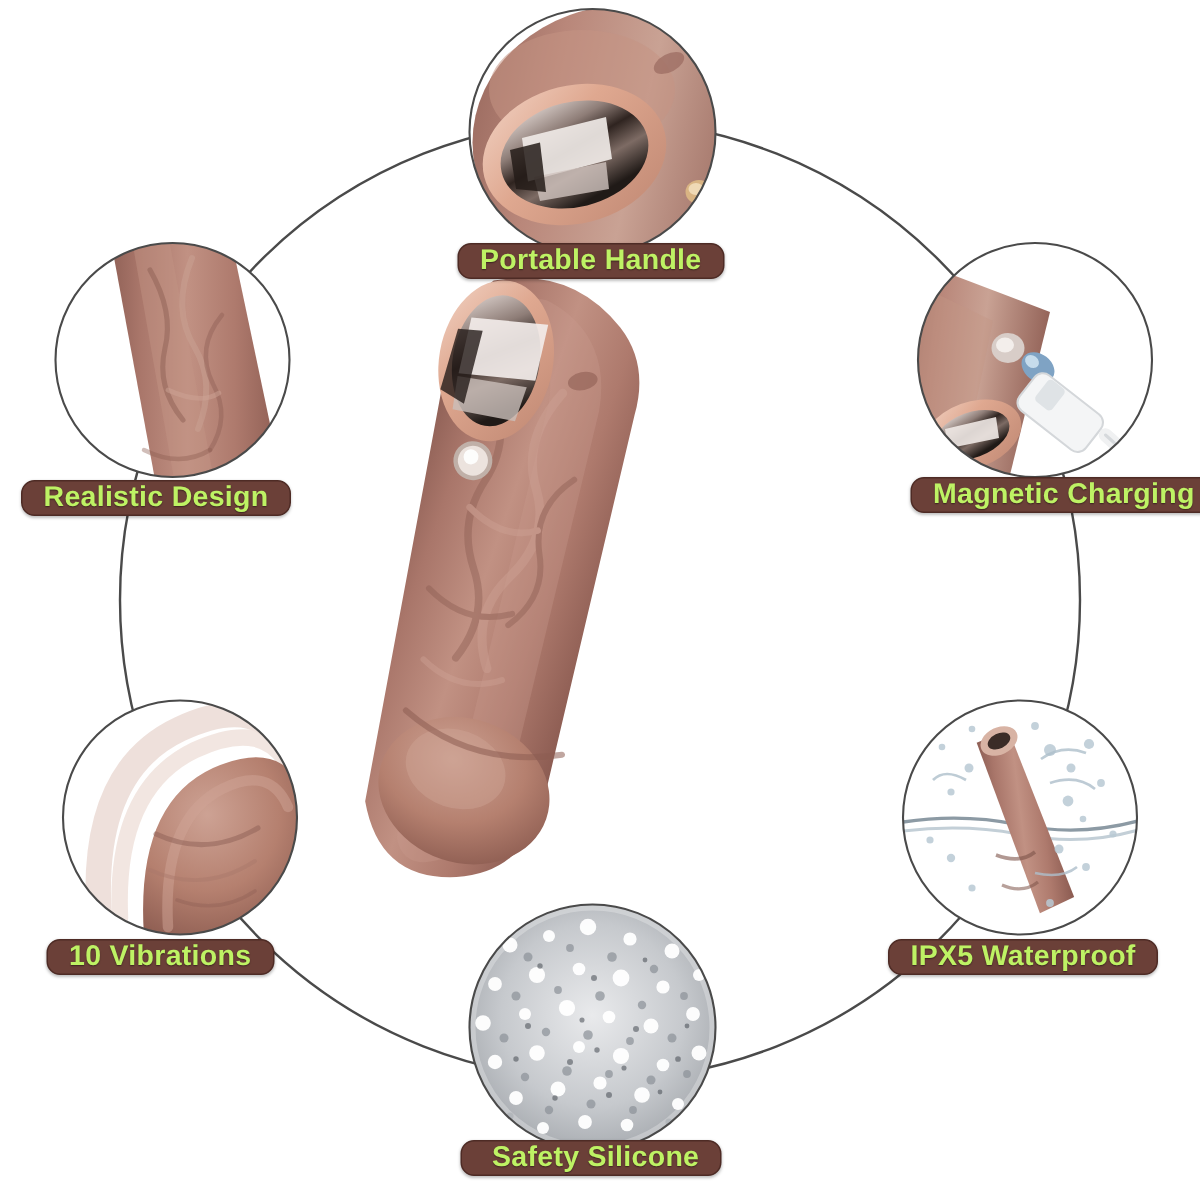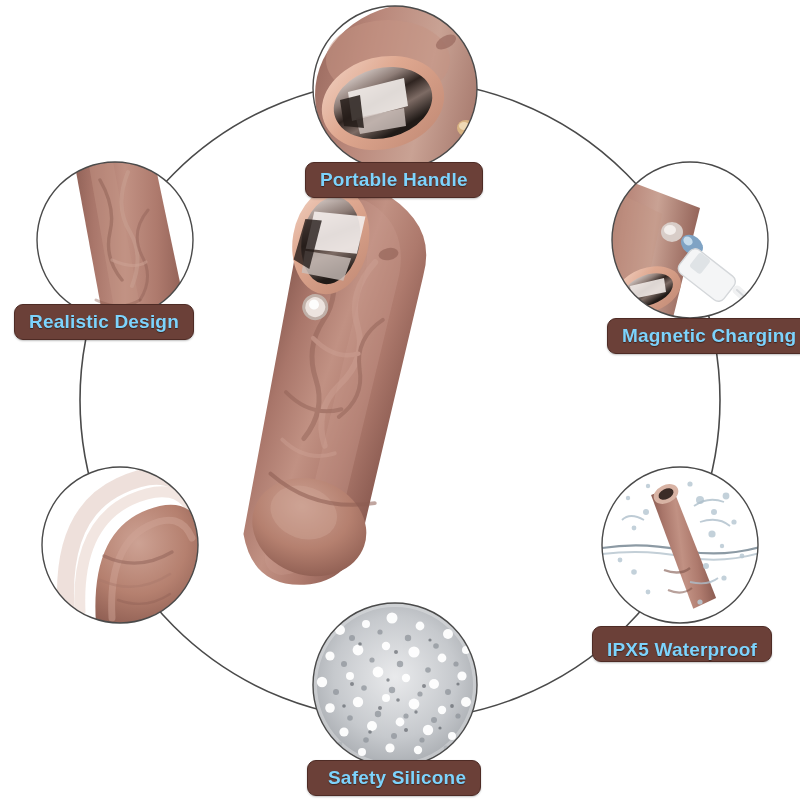--- a/index.html
+++ b/index.html
@@ -25,37 +25,37 @@
     width: 800px;
     height: 800px;
   }
   
   .pill {
     position: absolute;
     display: flex;
     align-items: center;
     justify-content: center;
     box-sizing: border-box;
-    height: 36px;
+    height: 24px;
     padding: 0 14px;
     border-radius: 9px;
     background: #6b4038;
     border: 1px solid #4e2b25;
-    color: #7dd3fc;
+    color: #bef264;
     font-family: "Liberation Sans", sans-serif;
     font-size: 19px;
     font-weight: bold;
     letter-spacing: 0.2px;
     white-space: nowrap;
     text-shadow: 0 1px 1px rgba(0,0,0,.45);
     box-shadow: 0 1px 2px rgba(0,0,0,.25);
     z-index: 40;
   }
   .pill-portable  { left: 305px; top: 162px; }
-  .pill-realistic { left: 14px;  top: 304px; }
+  .pill-realistic { left: 14px;  top: 320px; }
   .pill-magnetic  { left: 607px; top: 318px; }
   .pill-vib       { left: 31px;  top: 626px; }
   .pill-ipx5      { left: 592px; top: 626px; align-items: flex-end; }
   .pill-silicone  { left: 307px; top: 760px; padding-left: 20px; }
 </style>
 </head>
 <body>
 
 <div id="stage">
 
@@ -377,20 +377,23 @@
   </div>
 
   <div class="pill pill-realistic">
     <span>Realistic Design</span>
   </div>
 
   <div class="pill pill-magnetic">
     <span>Magnetic Charging</span>
   </div>
 
+  <div class="pill pill-vib">
+    <span>10 Vibrations</span>
+  </div>
 
   <div class="pill pill-ipx5">
     <span>IPX5 Waterproof</span>
   </div>
 
   <div class="pill pill-silicone">
     <span>Safety Silicone</span>
   </div>
 
 </div>

